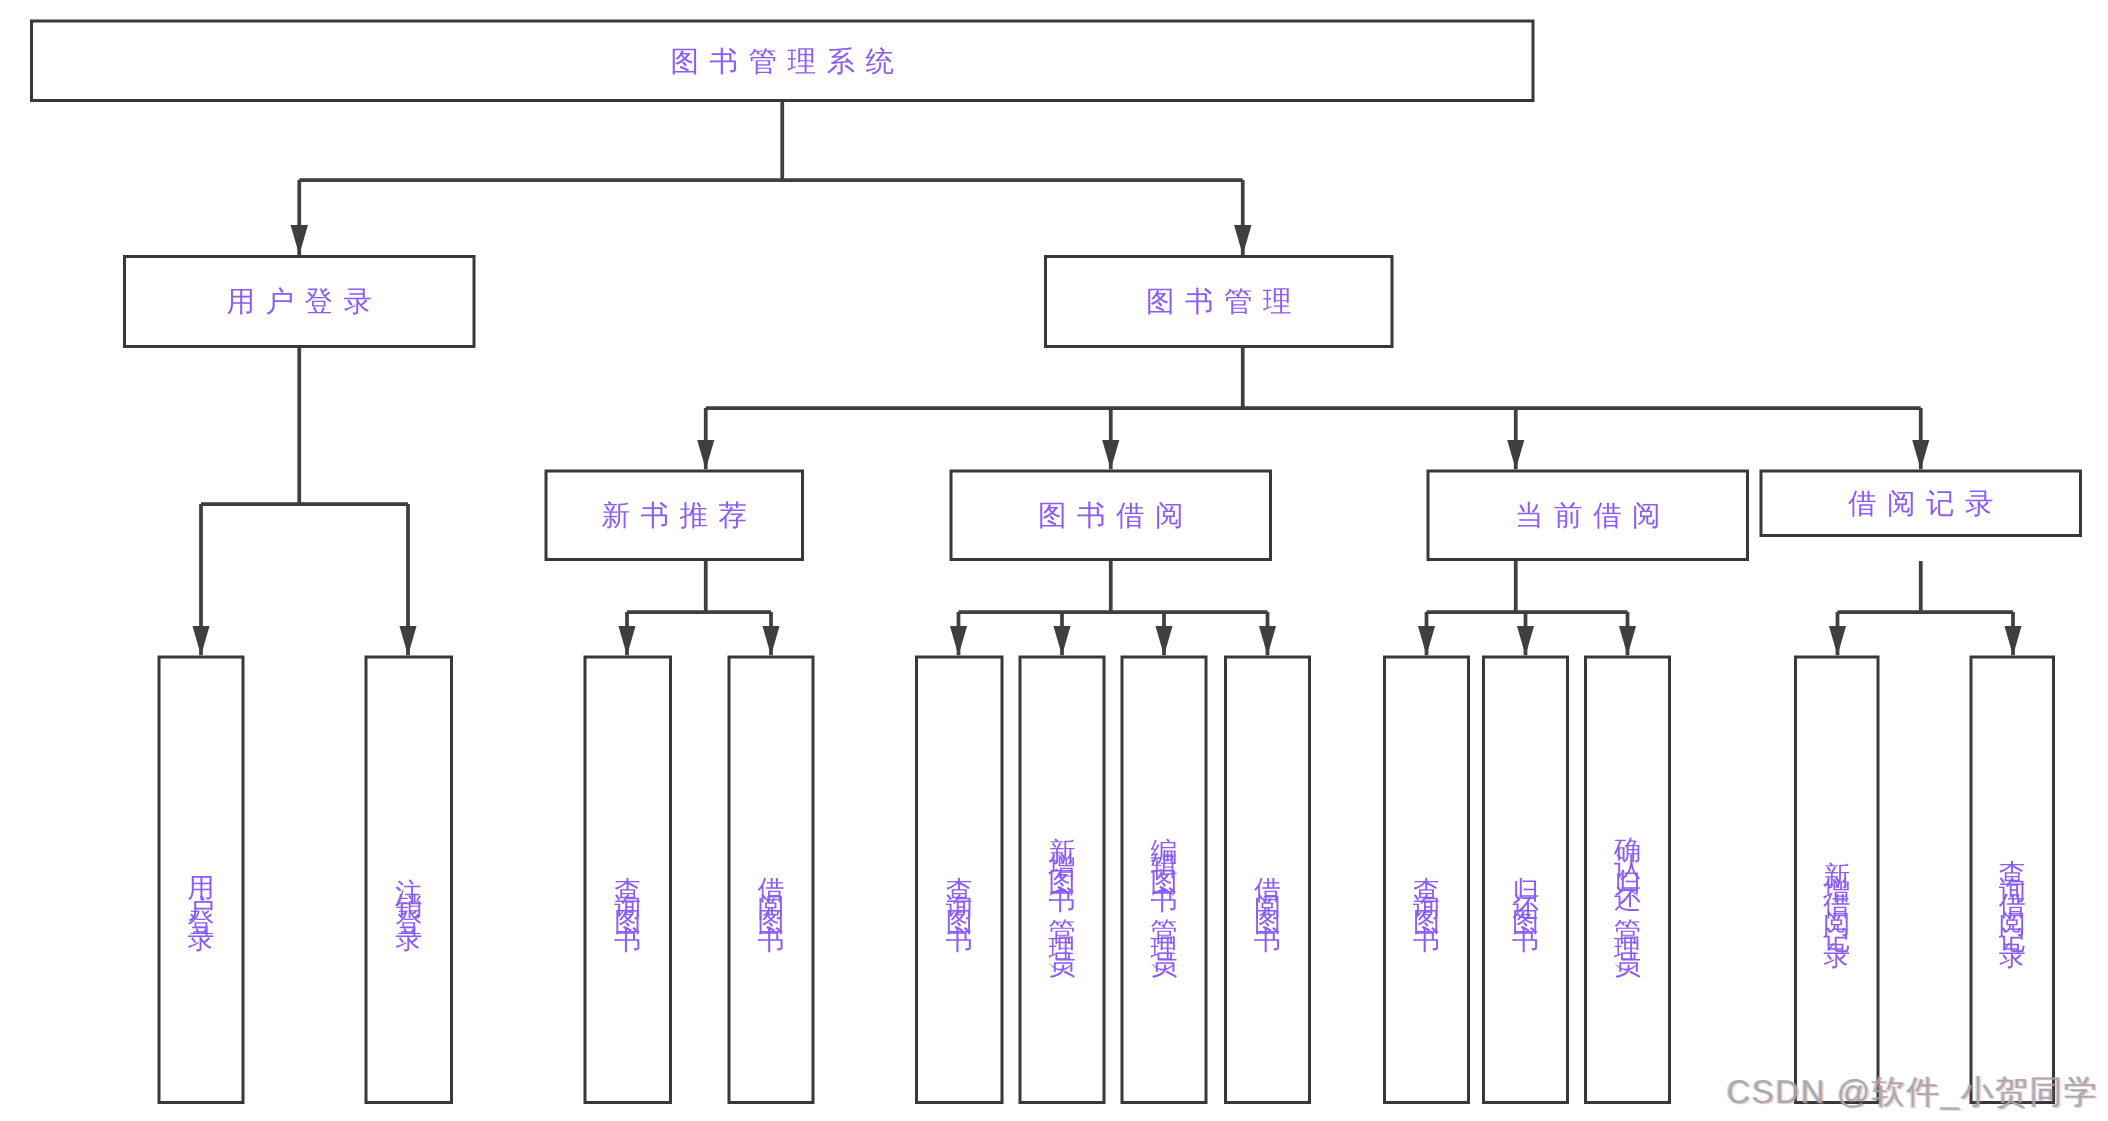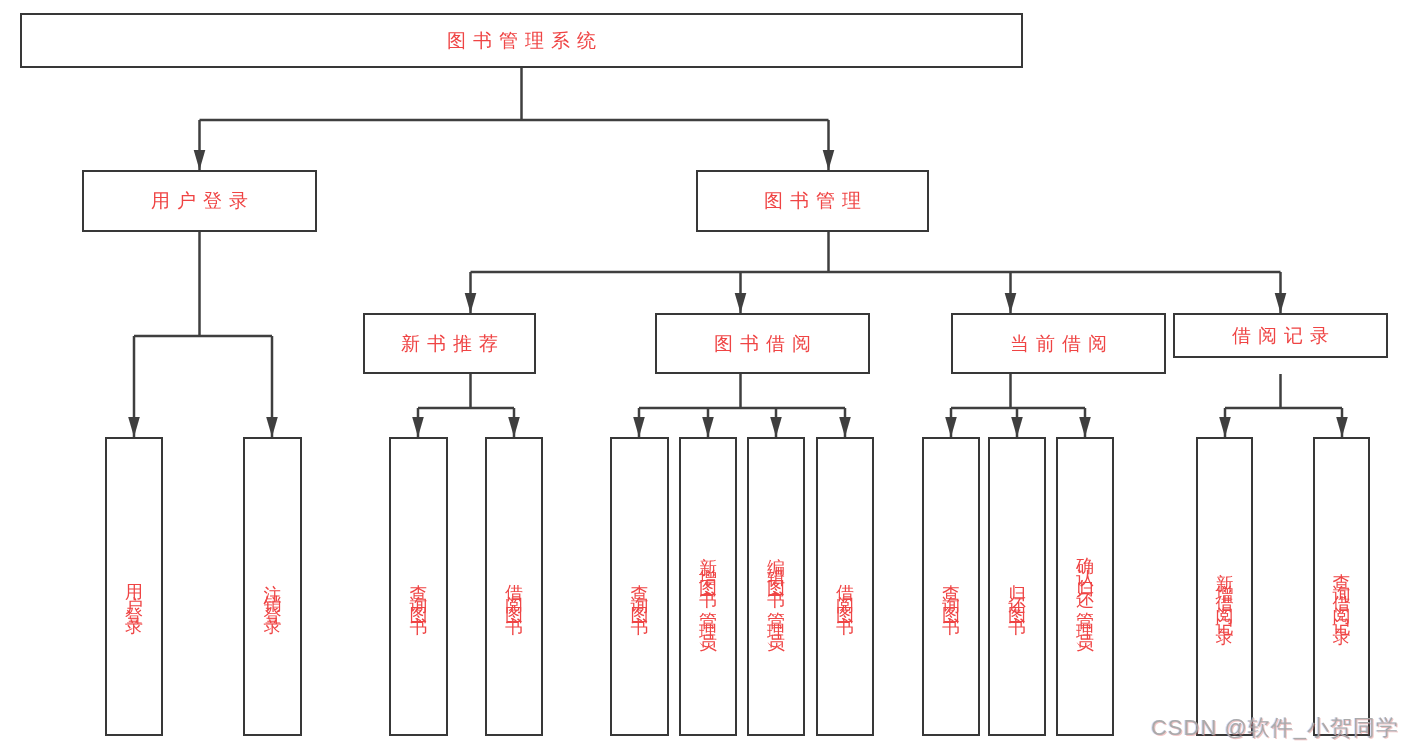--- a/index.html
+++ b/index.html
@@ -17,21 +17,21 @@
     z-index: 1;
   }
   .node {
     position: absolute;
     box-sizing: border-box;
     background: #ffffff;
     border: 2.5px solid #383838;
     display: flex;
     align-items: center;
     justify-content: center;
-    color: #ef4444;
+    color: #8b5cf6;
     z-index: 2;
   }
   .h-node {
     font-size: 19px;
     letter-spacing: 7px;
     text-indent: 7px;
     white-space: nowrap;
   }
   .v-node .v-text {
     writing-mode: vertical-rl;
@@ -108,21 +108,21 @@
       <path d="M1342 408 V437" marker-end="url(#arrow)"></path>
     </g>
   </svg>
 
   <div class="node h-node" style="left:20px; top:13px; width:1003px; height:55px;">图书管理系统</div>
 
   <div class="node h-node" style="left:82px; top:170px; width:235px; height:62px;">用户登录</div>
   <div class="node h-node" style="left:696px; top:170px; width:233px; height:62px;">图书管理</div>
 
   <div class="node h-node" style="left:363px; top:313px; width:173px; height:61px;">新书推荐</div>
-  <div class="node h-node" style="left:633px; top:313px; width:215px; height:61px;margin-left:22px;">图书借阅</div>
+  <div class="node h-node" style="left:633px; top:313px; width:215px; height:61px;">图书借阅</div>
   <div class="node h-node" style="left:903px; top:313px; width:215px; height:61px;margin-left:48px;">当前借阅</div>
   <div class="node h-node" style="left:1173px; top:313px; width:215px; height:45px;">借阅记录</div>
 
   <div class="node v-node" style="left:105px; top:437px; width:58px; height:299px;">
     <span class="v-text">用户登录</span>
   </div>
   <div class="node v-node" style="left:243px; top:437px; width:59px; height:299px;">
     <span class="v-text">注销登录</span>
   </div>
 

